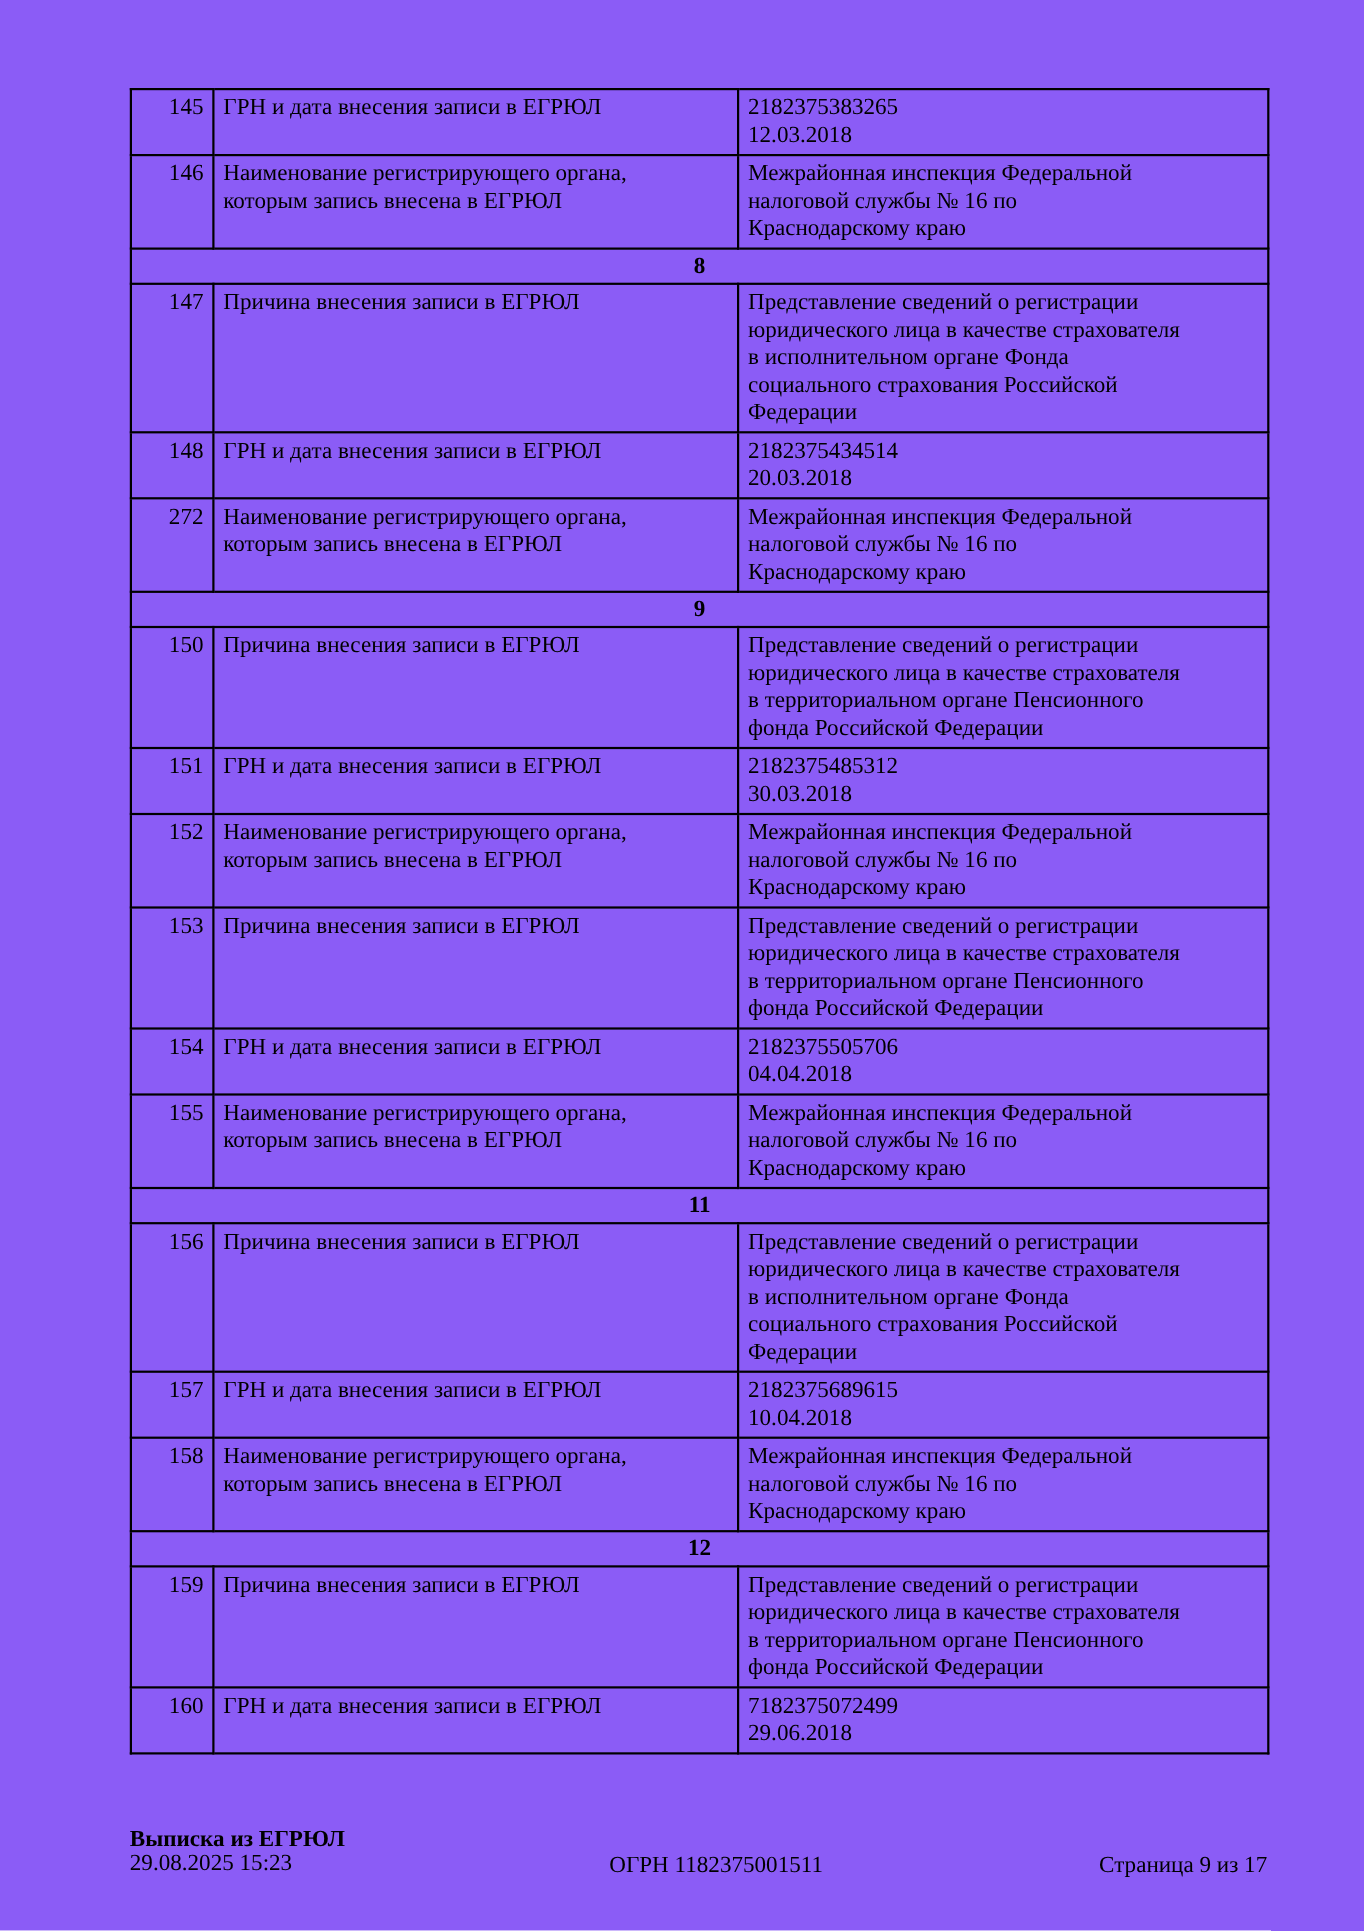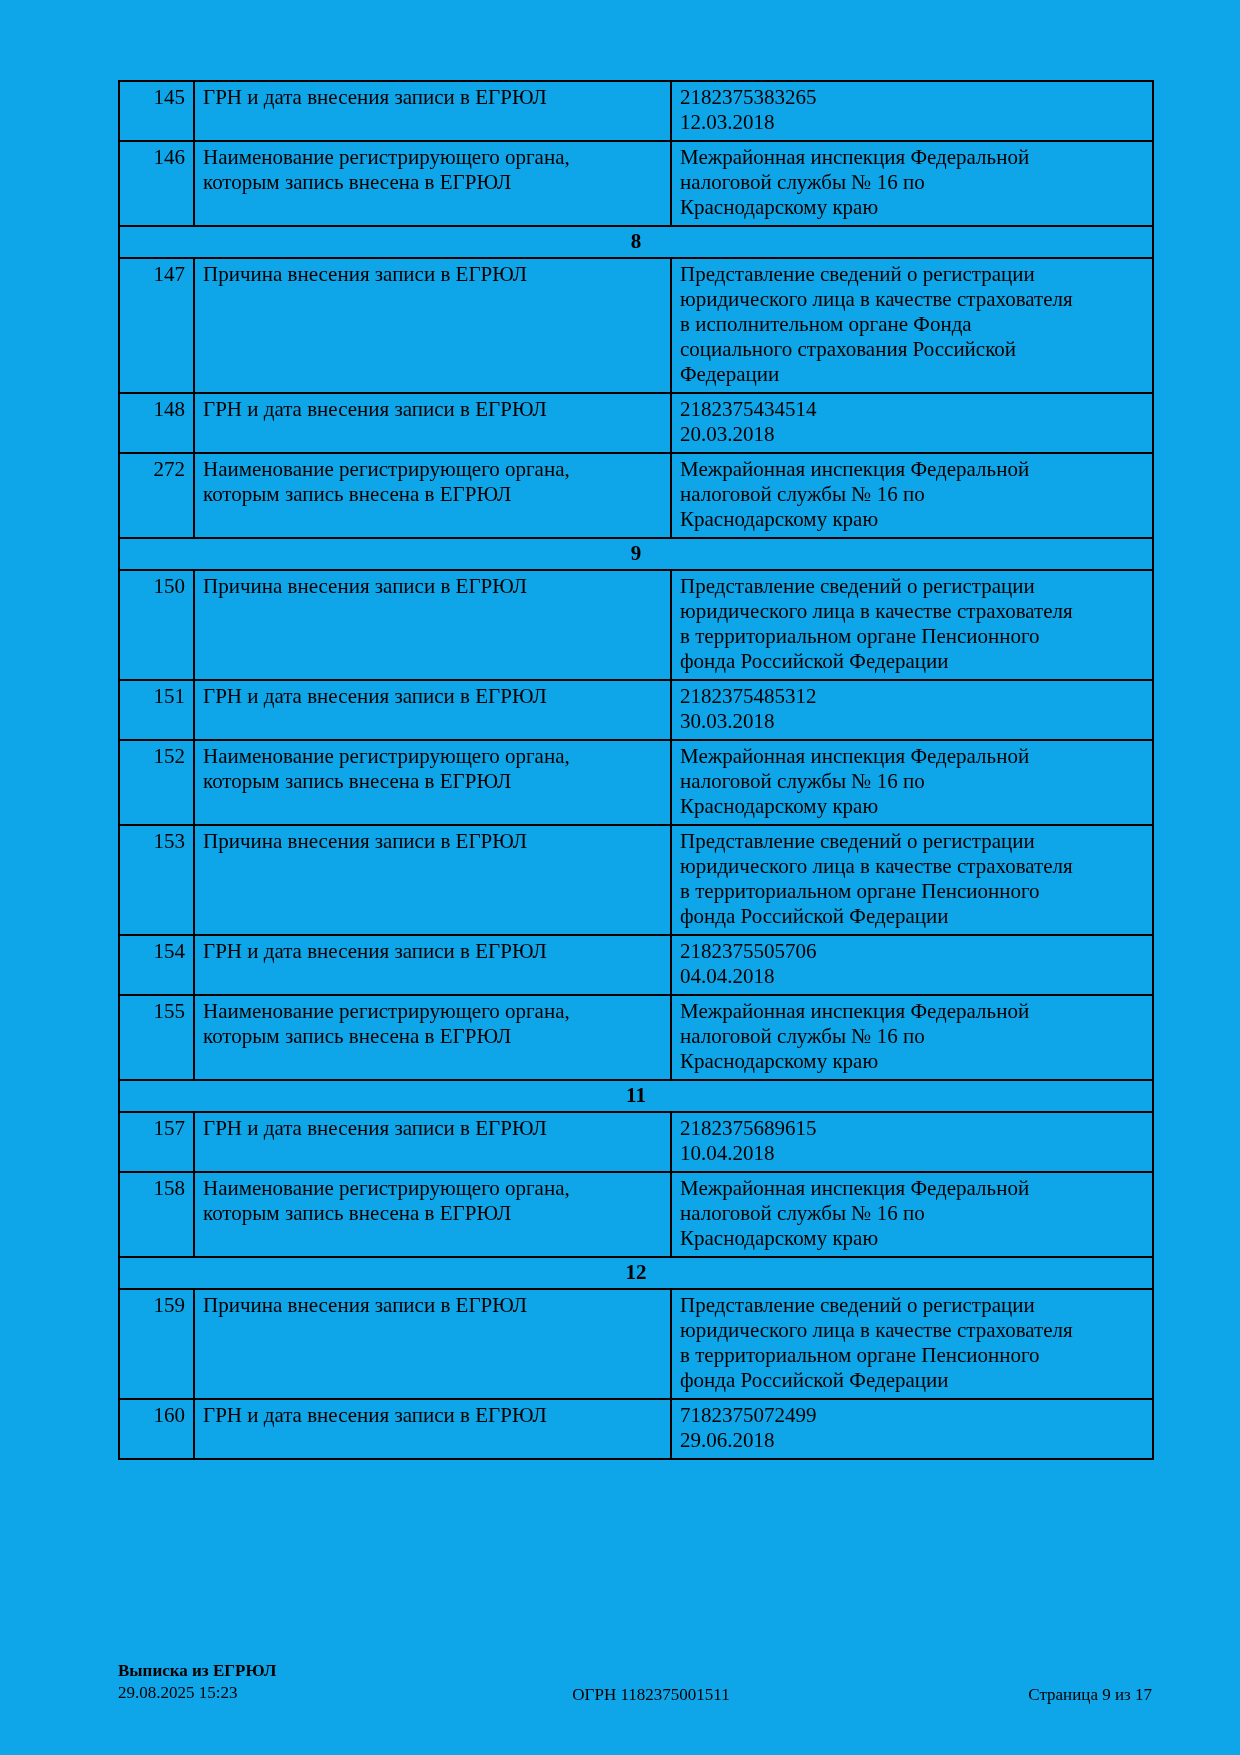--- a/index.html
+++ b/index.html
@@ -7,21 +7,21 @@
     width: 1240px;
     background: #ffffff;
     font-family: "Liberation Serif", "DejaVu Serif", serif;
     color: #000000;
   }
   .page {
     position: relative;
     width: 1240px;
     height: 1755px;
     overflow: hidden;
-    background: #0ea5e9;
+    background: #8b5cf6;
   }
   table.records {
     position: absolute;
     left: 118px;
     top: 80px;
     width: 1034px;
     border-collapse: collapse;
     table-layout: fixed;
   }
   table.records td {
@@ -43,21 +43,21 @@
     text-align: center;
     font-weight: bold;
     padding: 2px 0 3px 0;
   }
   .footer {
     position: absolute;
     left: 118px;
     top: 1660px;
     width: 1034px;
     height: 48px;
-    font-size: 17px;
+    font-size: 21px;
     line-height: 22px;
     font-family: Liberation Serif, serif;
   }
   .footer-left {
     position: absolute;
     left: 0;
     top: 0;
   }
   .footer-title { font-weight: bold; }
   .footer-center {
@@ -167,20 +167,29 @@
         <tr>
           <td class="col-num">155</td>
           <td class="col-label">Наименование регистрирующего органа,
 которым запись внесена в ЕГРЮЛ</td>
           <td class="col-value">Межрайонная инспекция Федеральной
 налоговой службы № 16 по
 Краснодарскому краю</td>
         </tr>
         <tr class="section-row">
           <td colspan="3">11</td>
+        </tr>
+        <tr>
+          <td class="col-num">156</td>
+          <td class="col-label">Причина внесения записи в ЕГРЮЛ</td>
+          <td class="col-value">Представление сведений о регистрации
+юридического лица в качестве страхователя
+в исполнительном органе Фонда
+социального страхования Российской
+Федерации</td>
         </tr>
         <tr>
           <td class="col-num">157</td>
           <td class="col-label">ГРН и дата внесения записи в ЕГРЮЛ</td>
           <td class="col-value">2182375689615
 10.04.2018</td>
         </tr>
         <tr>
           <td class="col-num">158</td>
           <td class="col-label">Наименование регистрирующего органа,

